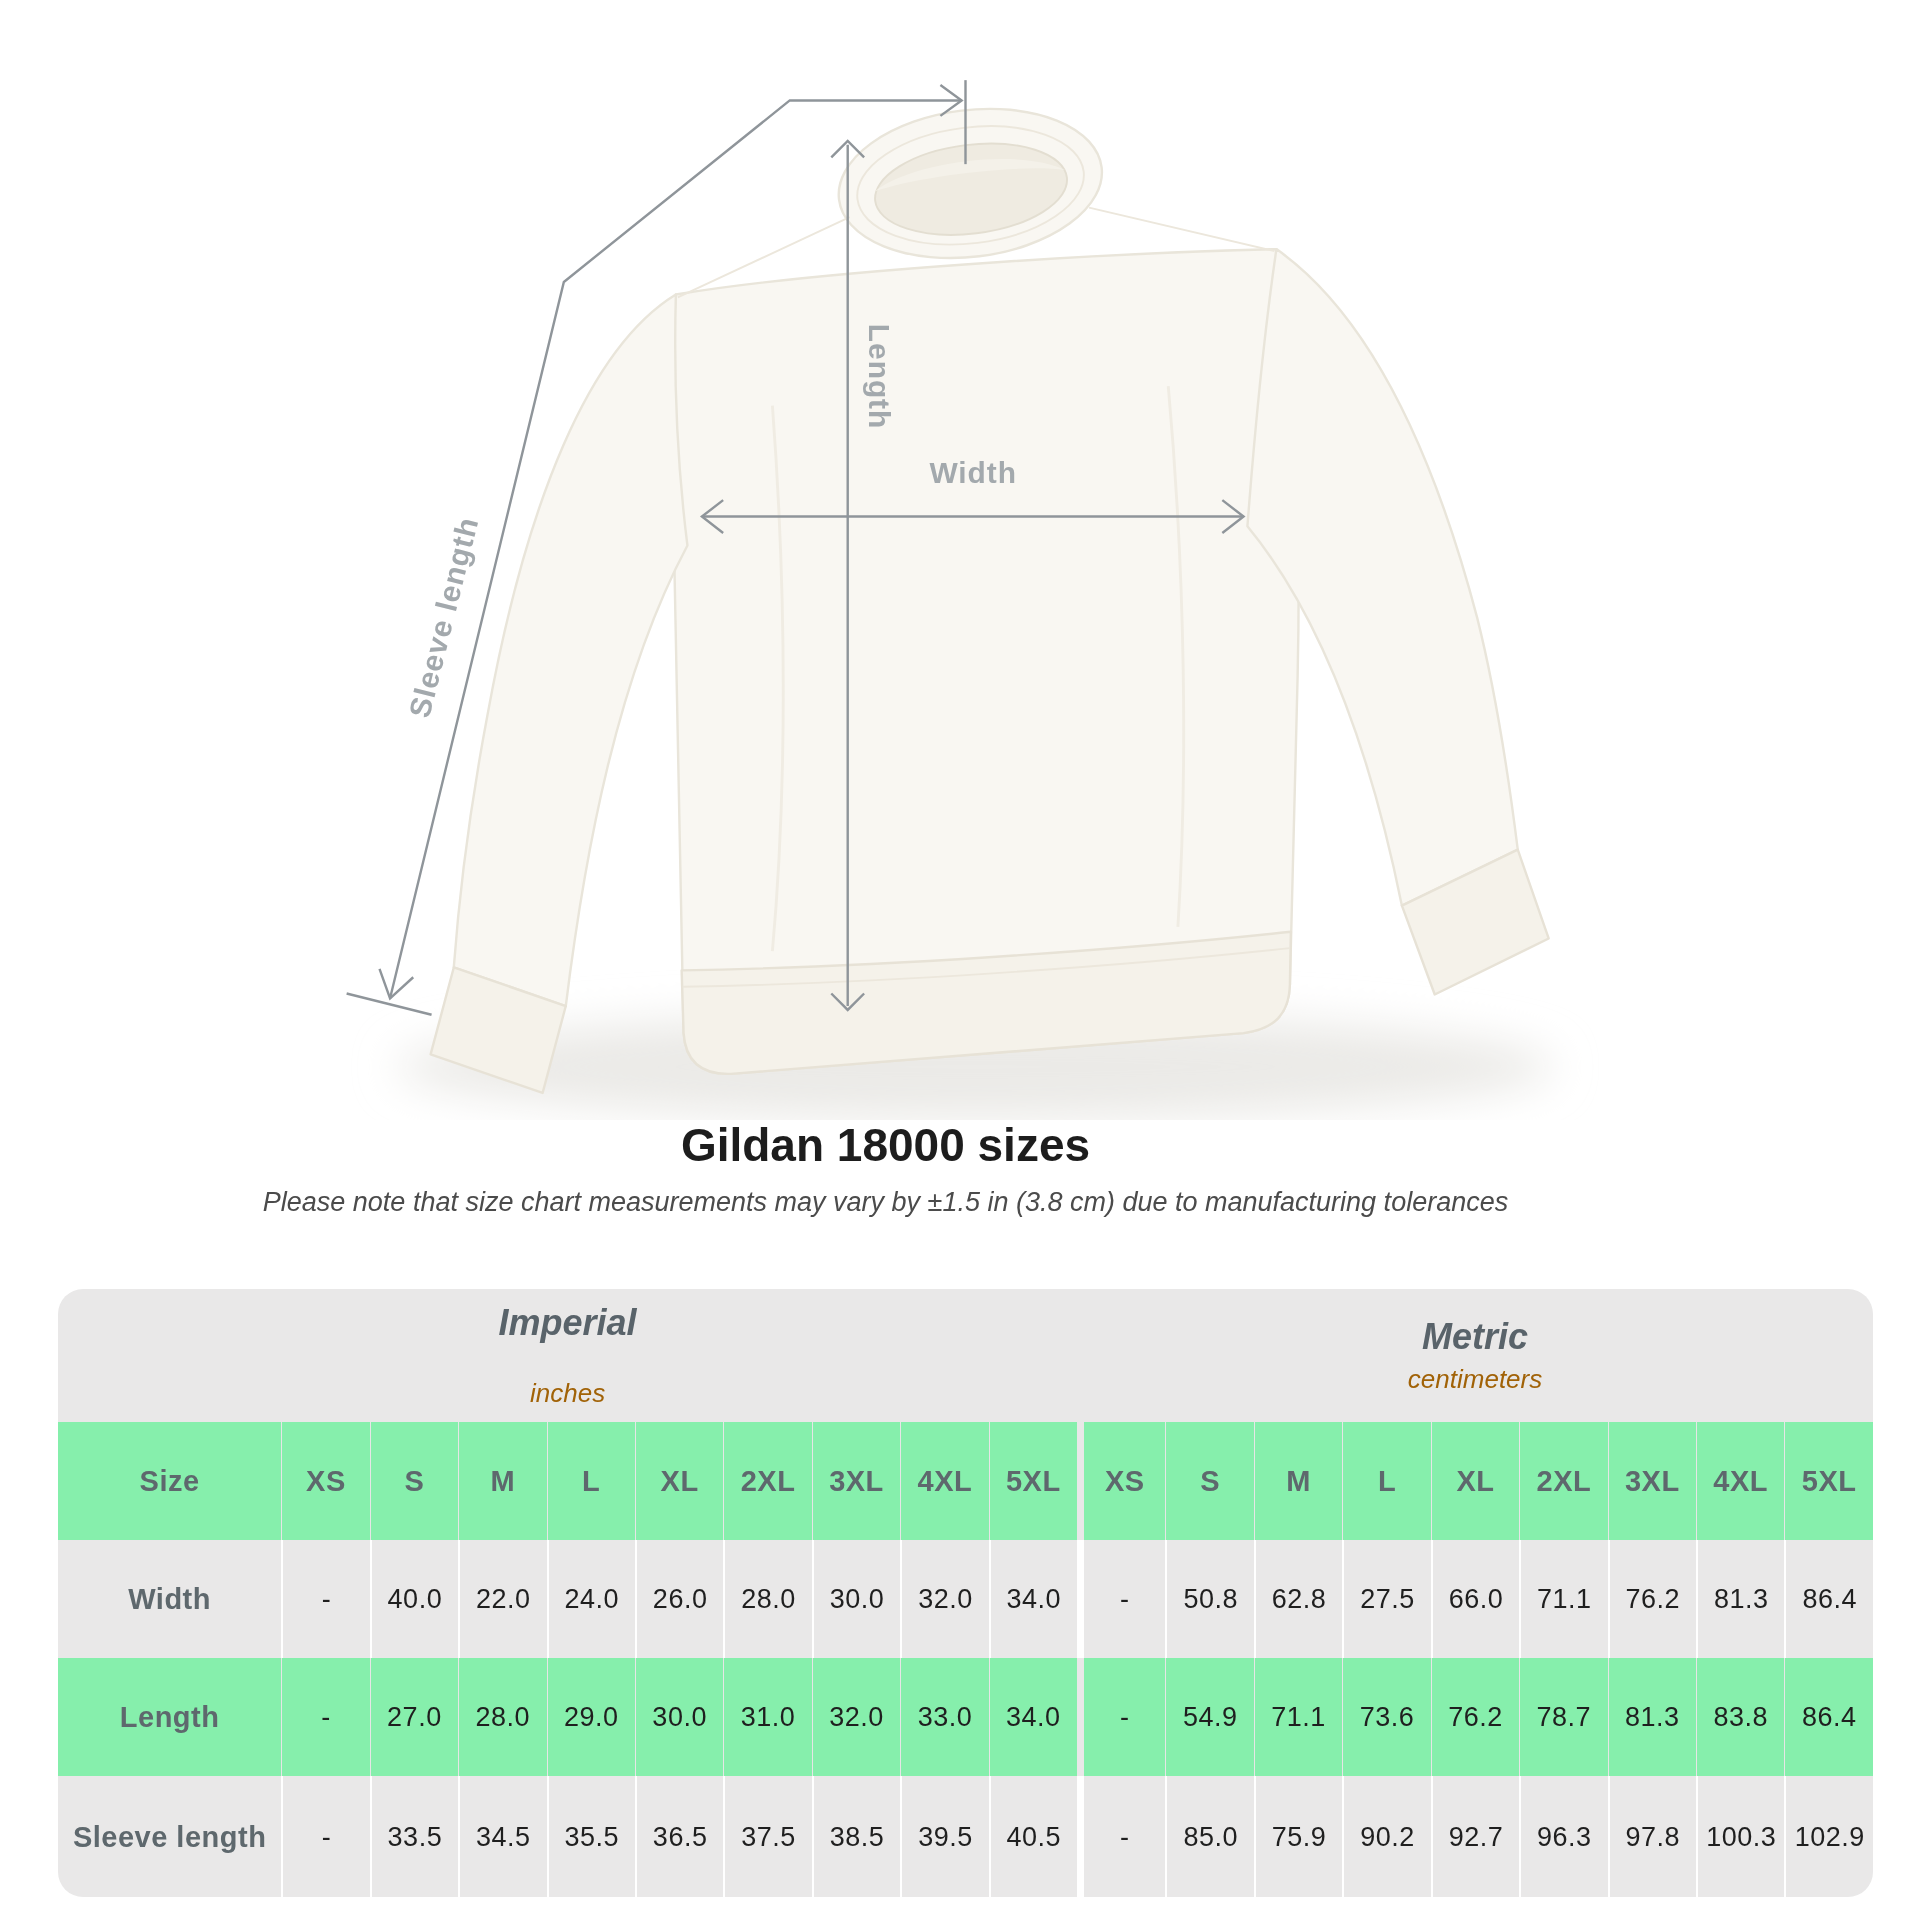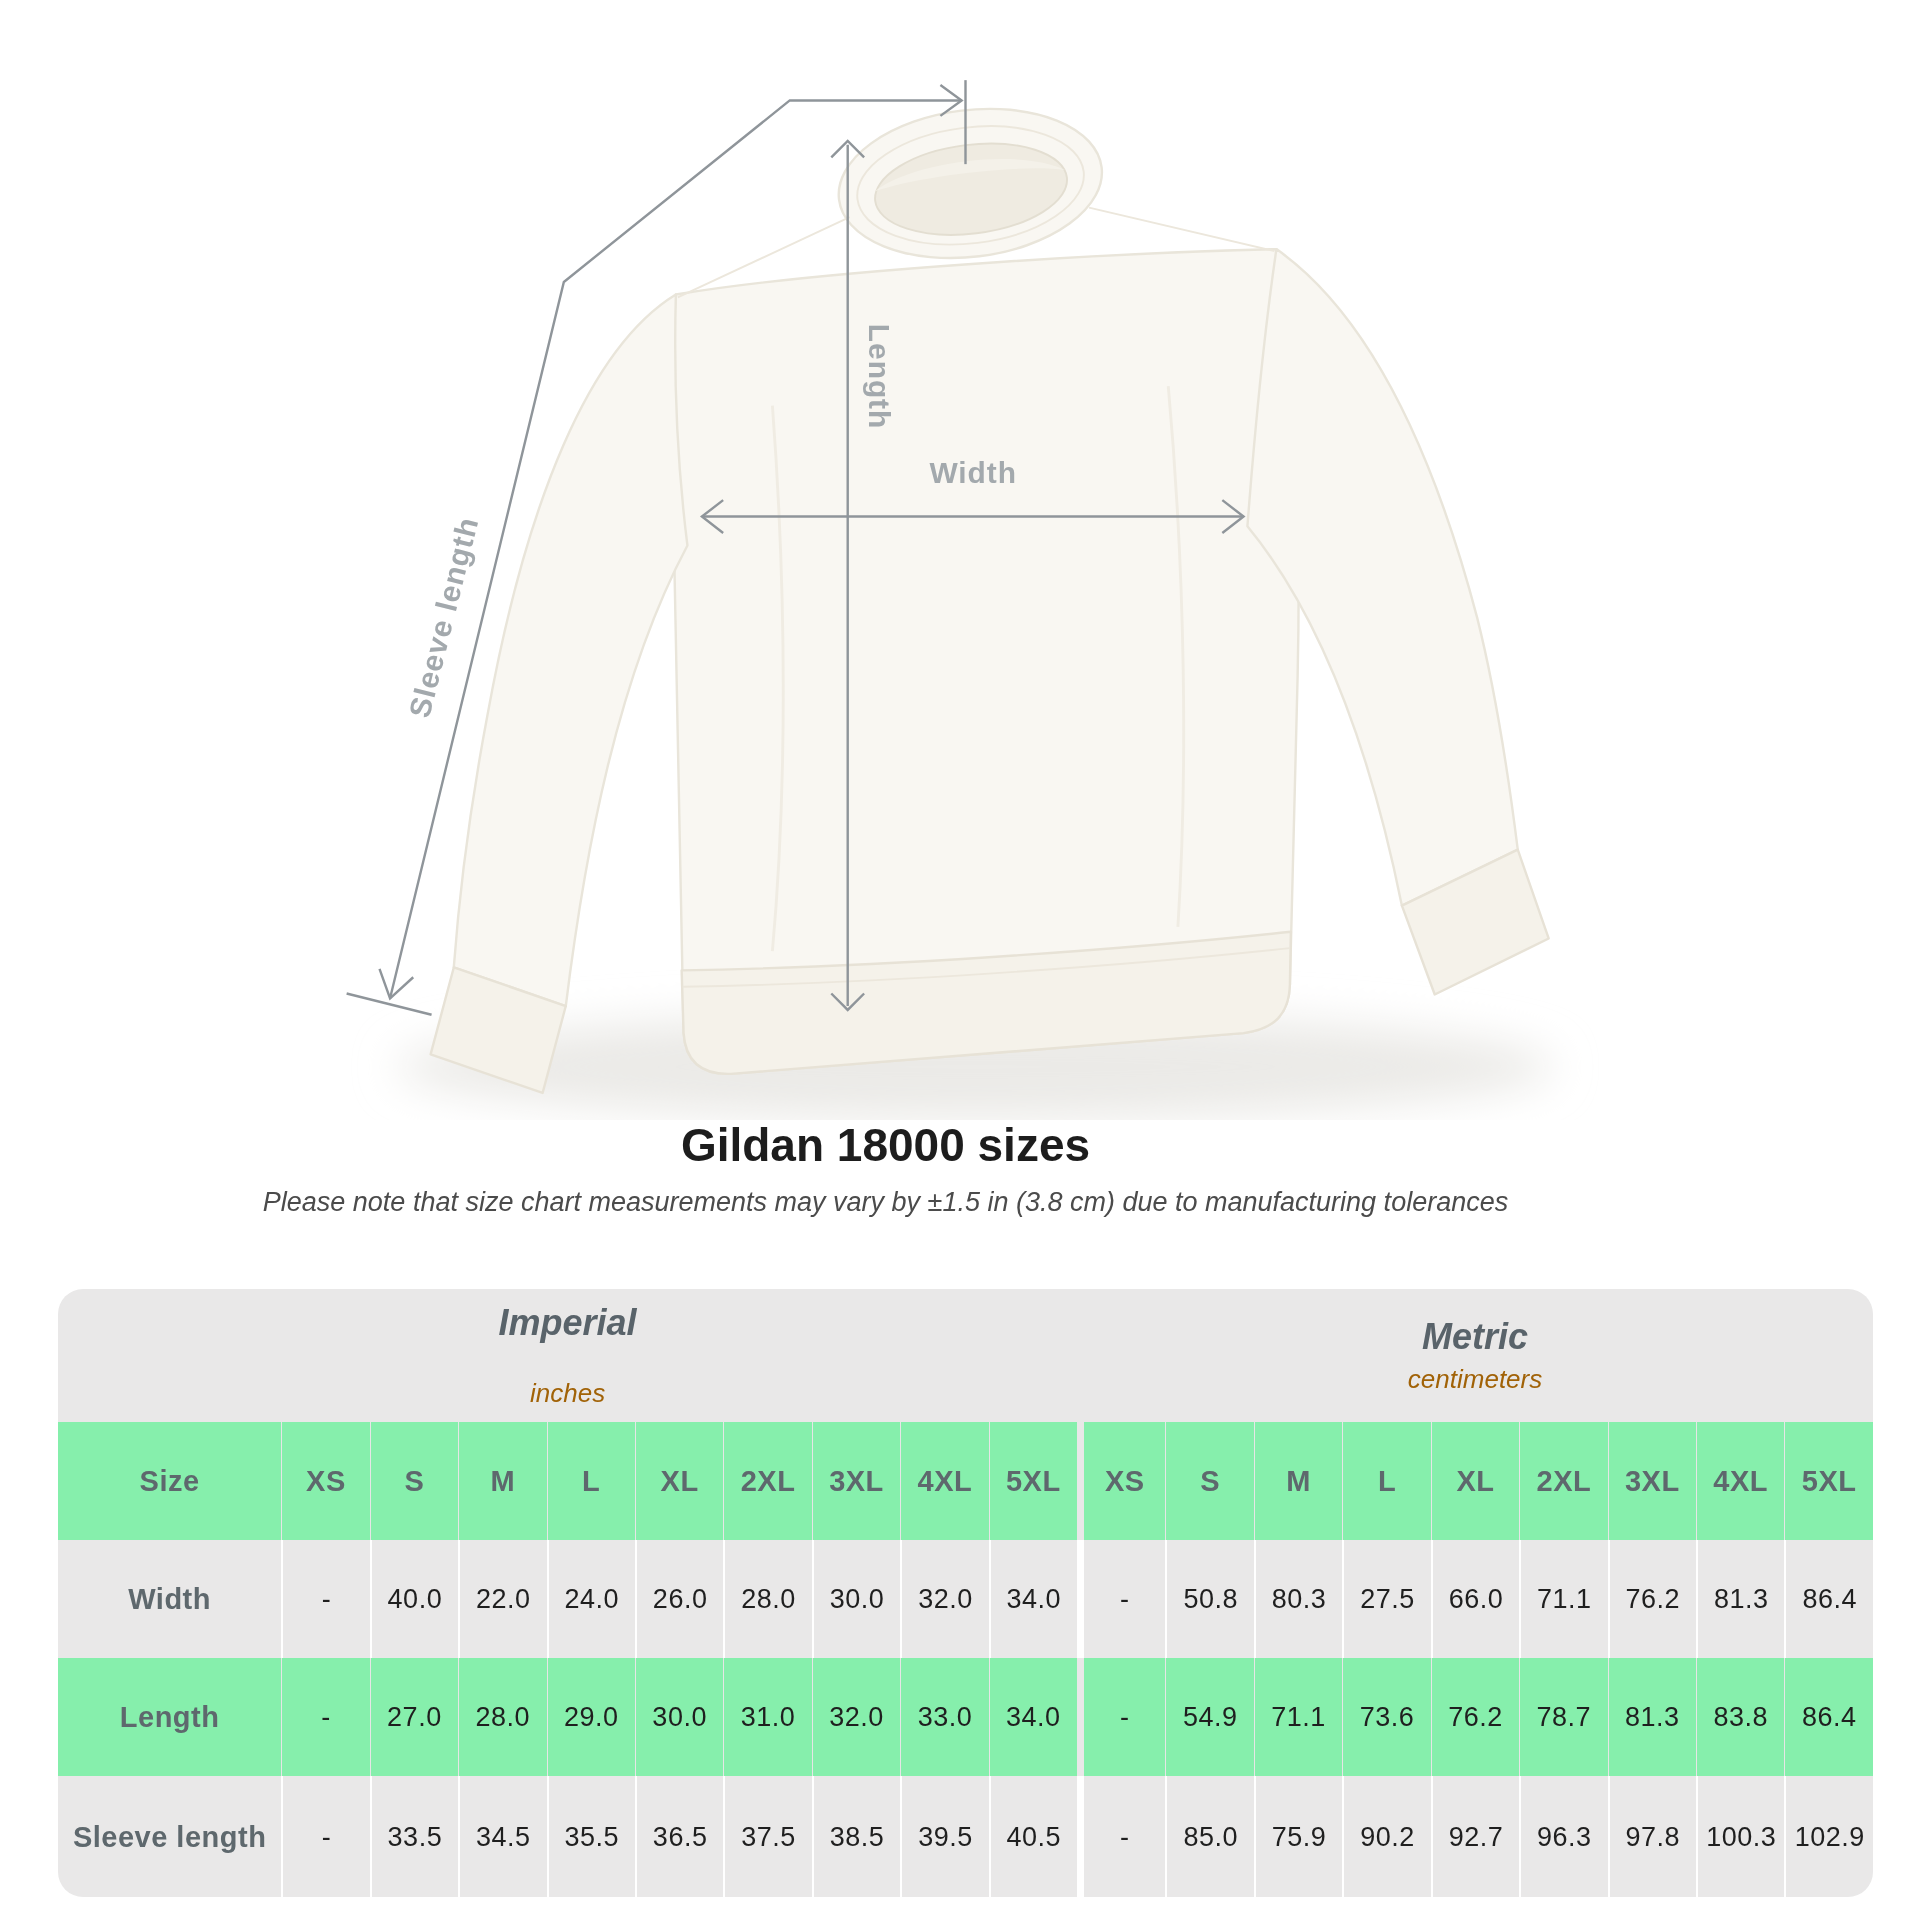--- a/index.html
+++ b/index.html
@@ -190,21 +190,21 @@
           <td class="t-val">40.0</td>
           <td class="t-val">22.0</td>
           <td class="t-val">24.0</td>
           <td class="t-val">26.0</td>
           <td class="t-val">28.0</td>
           <td class="t-val">30.0</td>
           <td class="t-val">32.0</td>
           <td class="t-val">34.0</td>
           <td class="t-val m-first">-</td>
           <td class="t-val">50.8</td>
-          <td class="t-val">80.3</td>
+          <td class="t-val">62.8</td>
           <td class="t-val">27.5</td>
           <td class="t-val">66.0</td>
           <td class="t-val">71.1</td>
           <td class="t-val">76.2</td>
           <td class="t-val">81.3</td>
           <td class="t-val">86.4</td>
         </tr>
         <tr class="drow r-white">
           <td class="t-hdr">Length</td>
           <td class="t-val">-</td>

